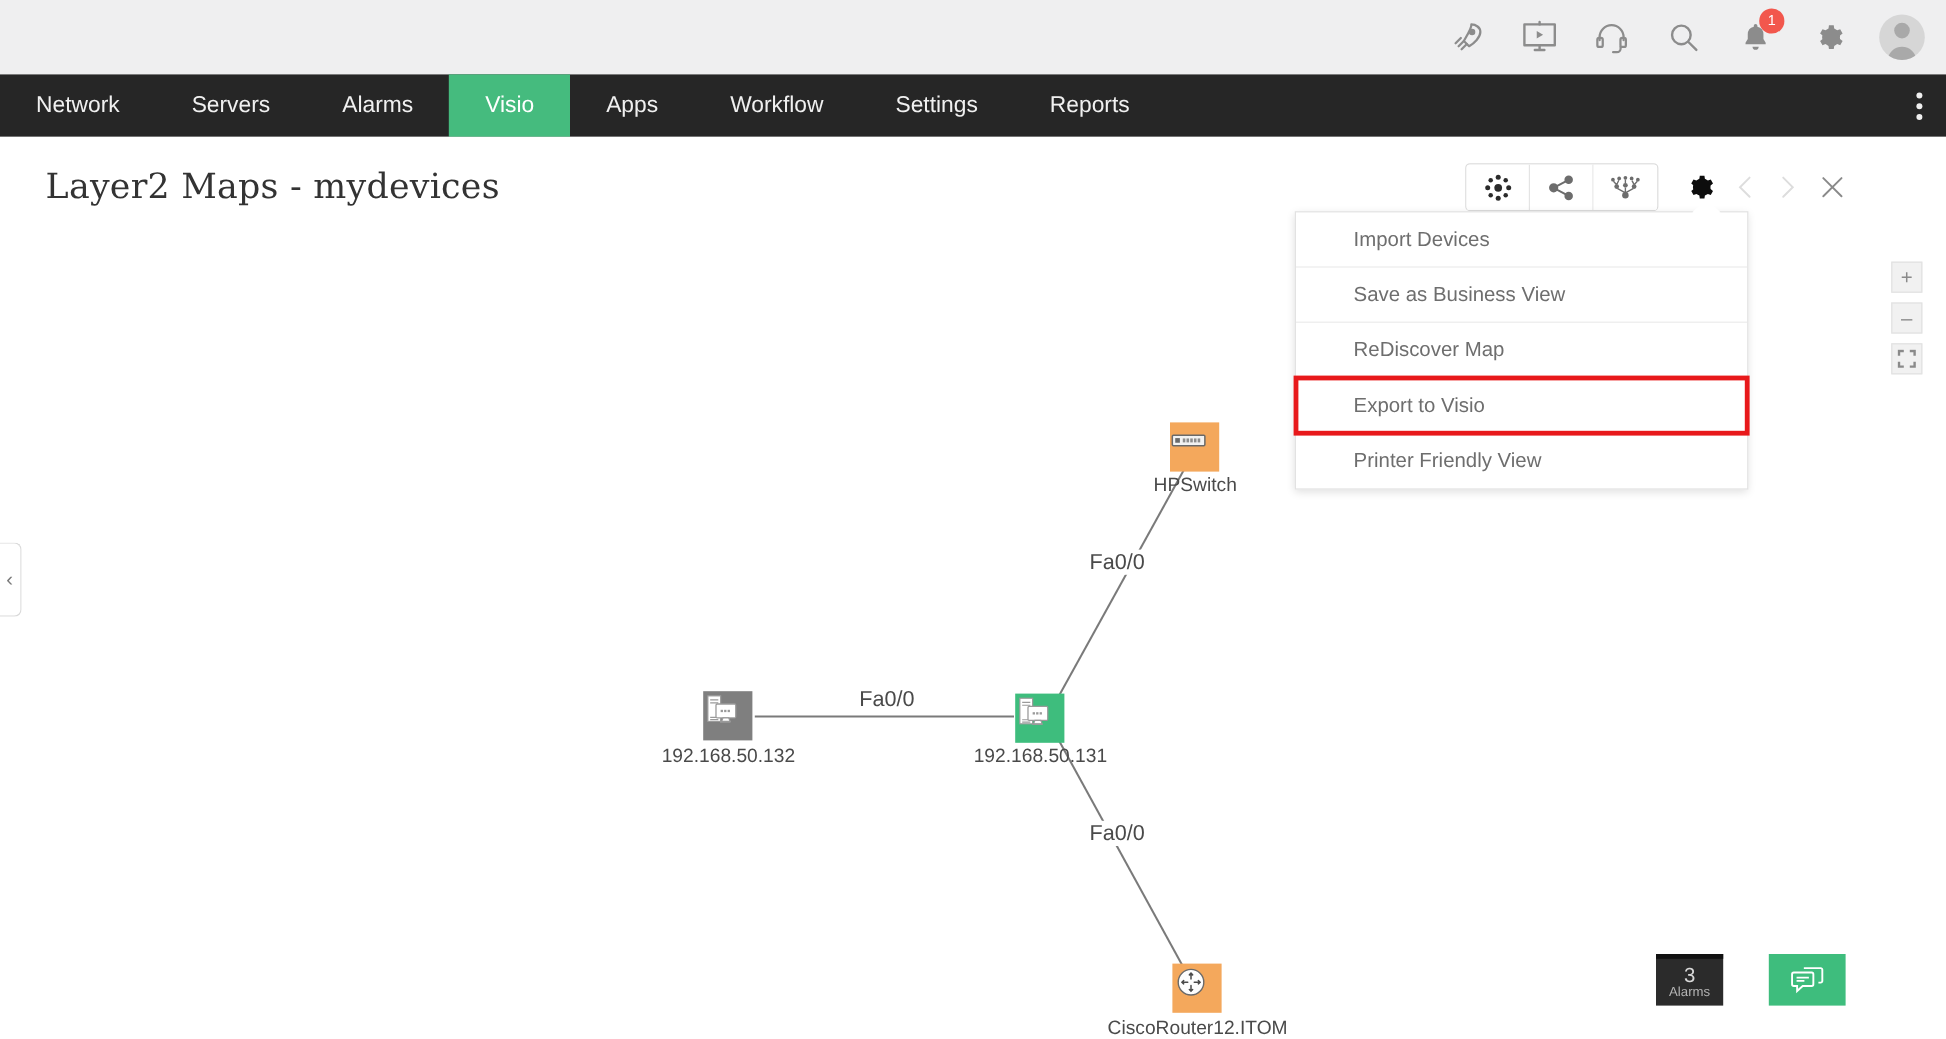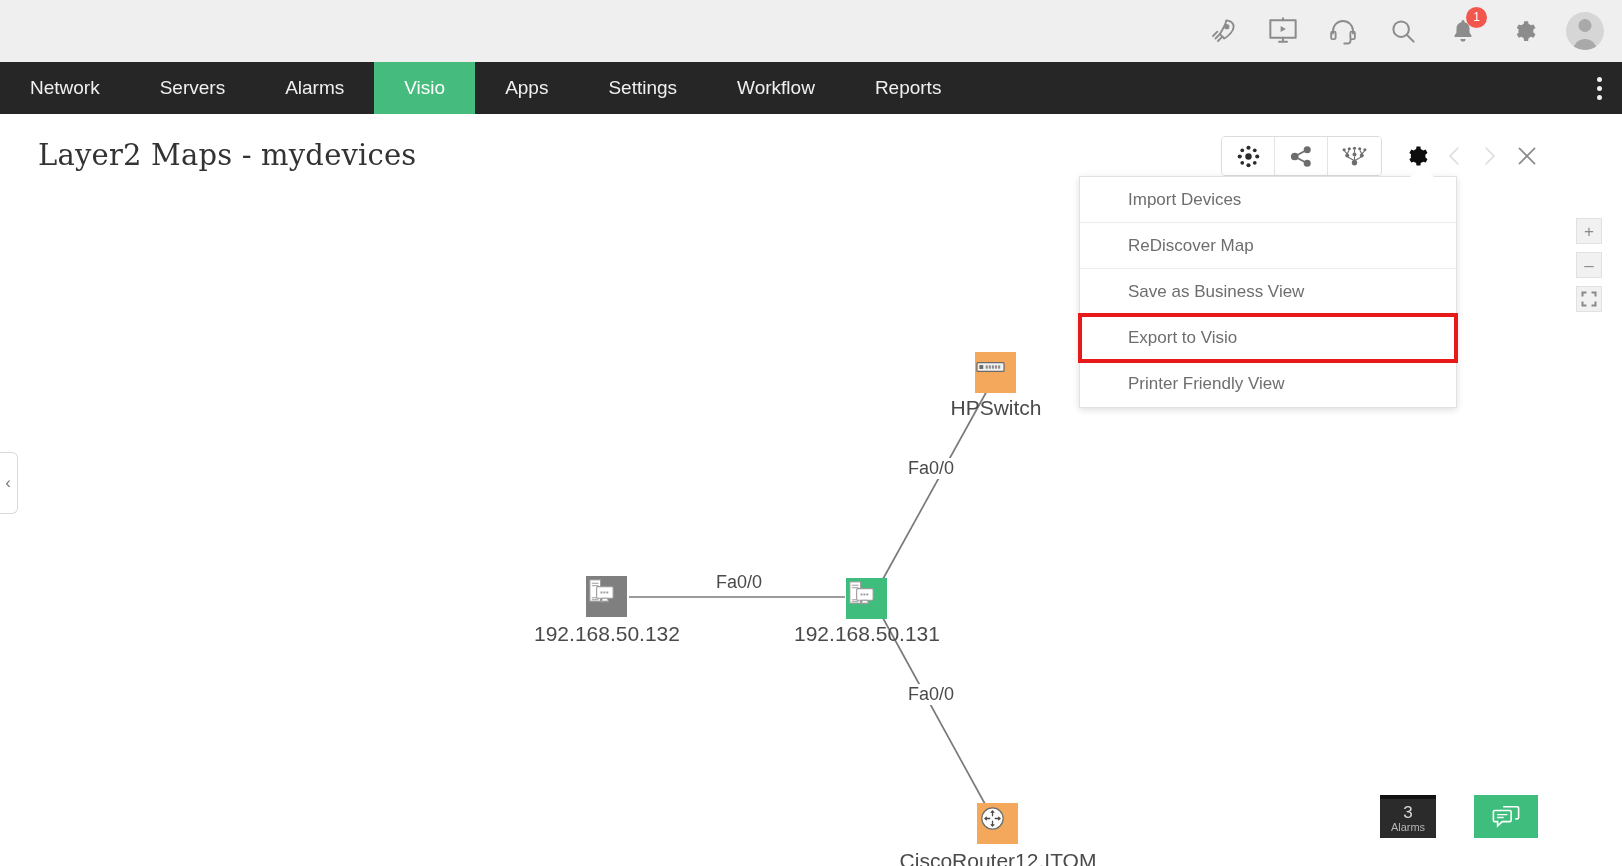--- a/index.html
+++ b/index.html
@@ -126,21 +126,21 @@
   }
 
   
   .map { position: absolute; left: 0; top: 0; width: 1622px; height: 752px; }
   .map svg { position: absolute; left: 0; top: 0; }
   .node { position: absolute; width: 41px; height: 41px; display: flex; align-items: center; justify-content: center; cursor: pointer; }
   .node.green { background: #3ebd7d; }
   .node.orange { background: #f4a85c; }
   .node.gray { background: #7f7f7f; }
   .node-label {
-    position: absolute; font-size: 21px; color: #4a4a4a;
+    position: absolute; font-size: 16px; color: #4a4a4a;
     white-space: nowrap; transform: translateX(-50%);
   }
   .edge-label {
     position: absolute; font-size: 18px; color: #4a4a4a; background: #fff;
     padding: 0 3px; white-space: nowrap; transform: translateX(-50%);
   }
 
   
   .alarm-widget {
     position: absolute; left: 1380px; top: 681px; width: 56px; height: 43px;
@@ -217,22 +217,22 @@
       </div>
     </div>
   </div>
 
   <div class="navbar">
     <div class="nav-item">Network</div>
     <div class="nav-item">Servers</div>
     <div class="nav-item">Alarms</div>
     <div class="nav-item active">Visio</div>
     <div class="nav-item">Apps</div>
+    <div class="nav-item">Workflow</div>
     <div class="nav-item">Settings</div>
-    <div class="nav-item">Workflow</div>
     <div class="nav-item">Reports</div>
     <div class="nav-spacer"></div>
     <div class="nav-kebab">
       <i></i>
         <i></i>
         <i></i>
     </div>
   </div>
 
   <div class="content">
@@ -392,22 +392,22 @@
       <div class="node-label" style="left:998px; top:735px;">CiscoRouter12.ITOM</div>
 
       <div class="edge-label" style="left:739px; top:458px;">Fa0/0</div>
       <div class="edge-label" style="left:931px; top:344px;">Fa0/0</div>
       <div class="edge-label" style="left:931px; top:570px;">Fa0/0</div>
     </div>
 
     <div class="dropdown">
       <span class="dd-caret"></span>
       <div class="dd-item">Import Devices</div>
+      <div class="dd-item">Save as Business View</div>
       <div class="dd-item">ReDiscover Map</div>
-      <div class="dd-item">Save as Business View</div>
       <div class="dd-item highlighted">Export to Visio</div>
       <div class="dd-item">Printer Friendly View</div>
     </div>
 
     <div class="alarm-widget">
       <span class="alarm-count">3</span>
       <span class="alarm-text">Alarms</span>
     </div>
 
     <div class="chat-widget">

